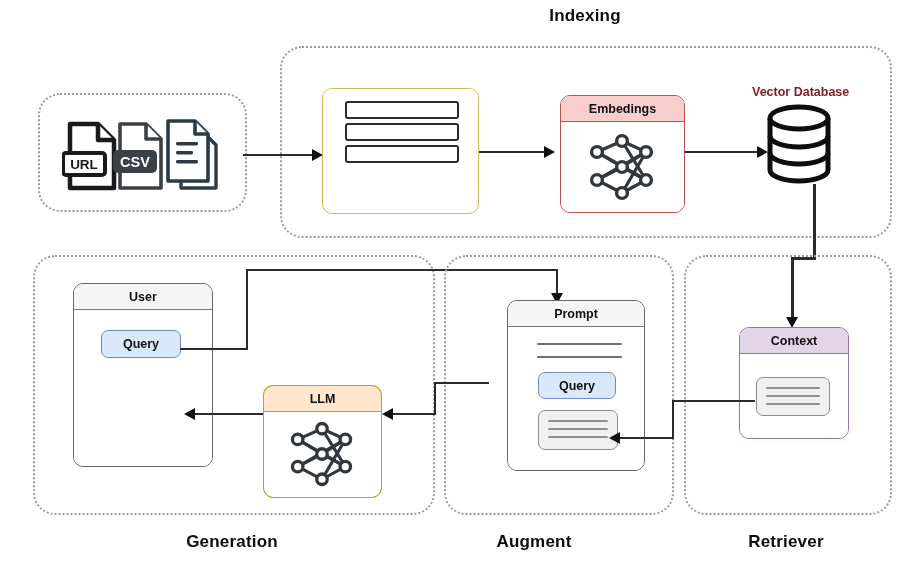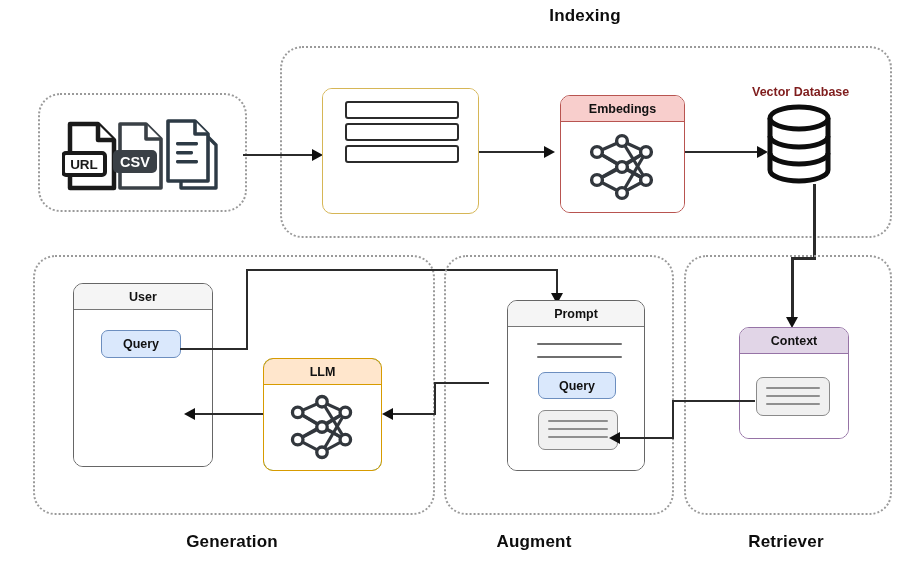--- a/index.html
+++ b/index.html
@@ -15,21 +15,21 @@
   
   .card{position:absolute;border-radius:10px;overflow:hidden;box-sizing:border-box;}
   .card .hdr{height:26px;line-height:26px;text-align:center;font-weight:bold;
              font-size:12.5px;color:#111;box-sizing:border-box;}
   .card .body{background:#ffffff;box-sizing:border-box;position:relative;height:calc(100% - 26px);}
 
   .card.yellow{border:1.6px solid #d6b656;background:#fff;}
   .card.yellow .hdr{background:#fff2cc;border-bottom:1.4px solid #d6b656;}
   .card.red{border:1.6px solid #b85450;background:#fff;}
   .card.red .hdr{background:#f8cecc;border-bottom:1.4px solid #b85450;}
-  .card.orange{border:1.6px solid #d79b00;background:#4d7c0f;}
+  .card.orange{border:1.6px solid #d79b00;background:#4d7c0f;margin-top:27px;}
   .card.orange .hdr{background:#ffe6cc;border-bottom:1.4px solid #d79b00;}
   .card.purple{border:1.6px solid #9673a6;background:#fff;}
   .card.purple .hdr{background:#e1d5e7;border-bottom:1.4px solid #9673a6;}
   .card.grey{border:1.4px solid #666666;background:#fff;}
   .card.grey .hdr{background:#f5f5f5;border-bottom:1.2px solid #777;}
 
   
   .bar{position:absolute;background:#ffffff;border:2px solid #2b2b2b;border-radius:3px;}
 
   

